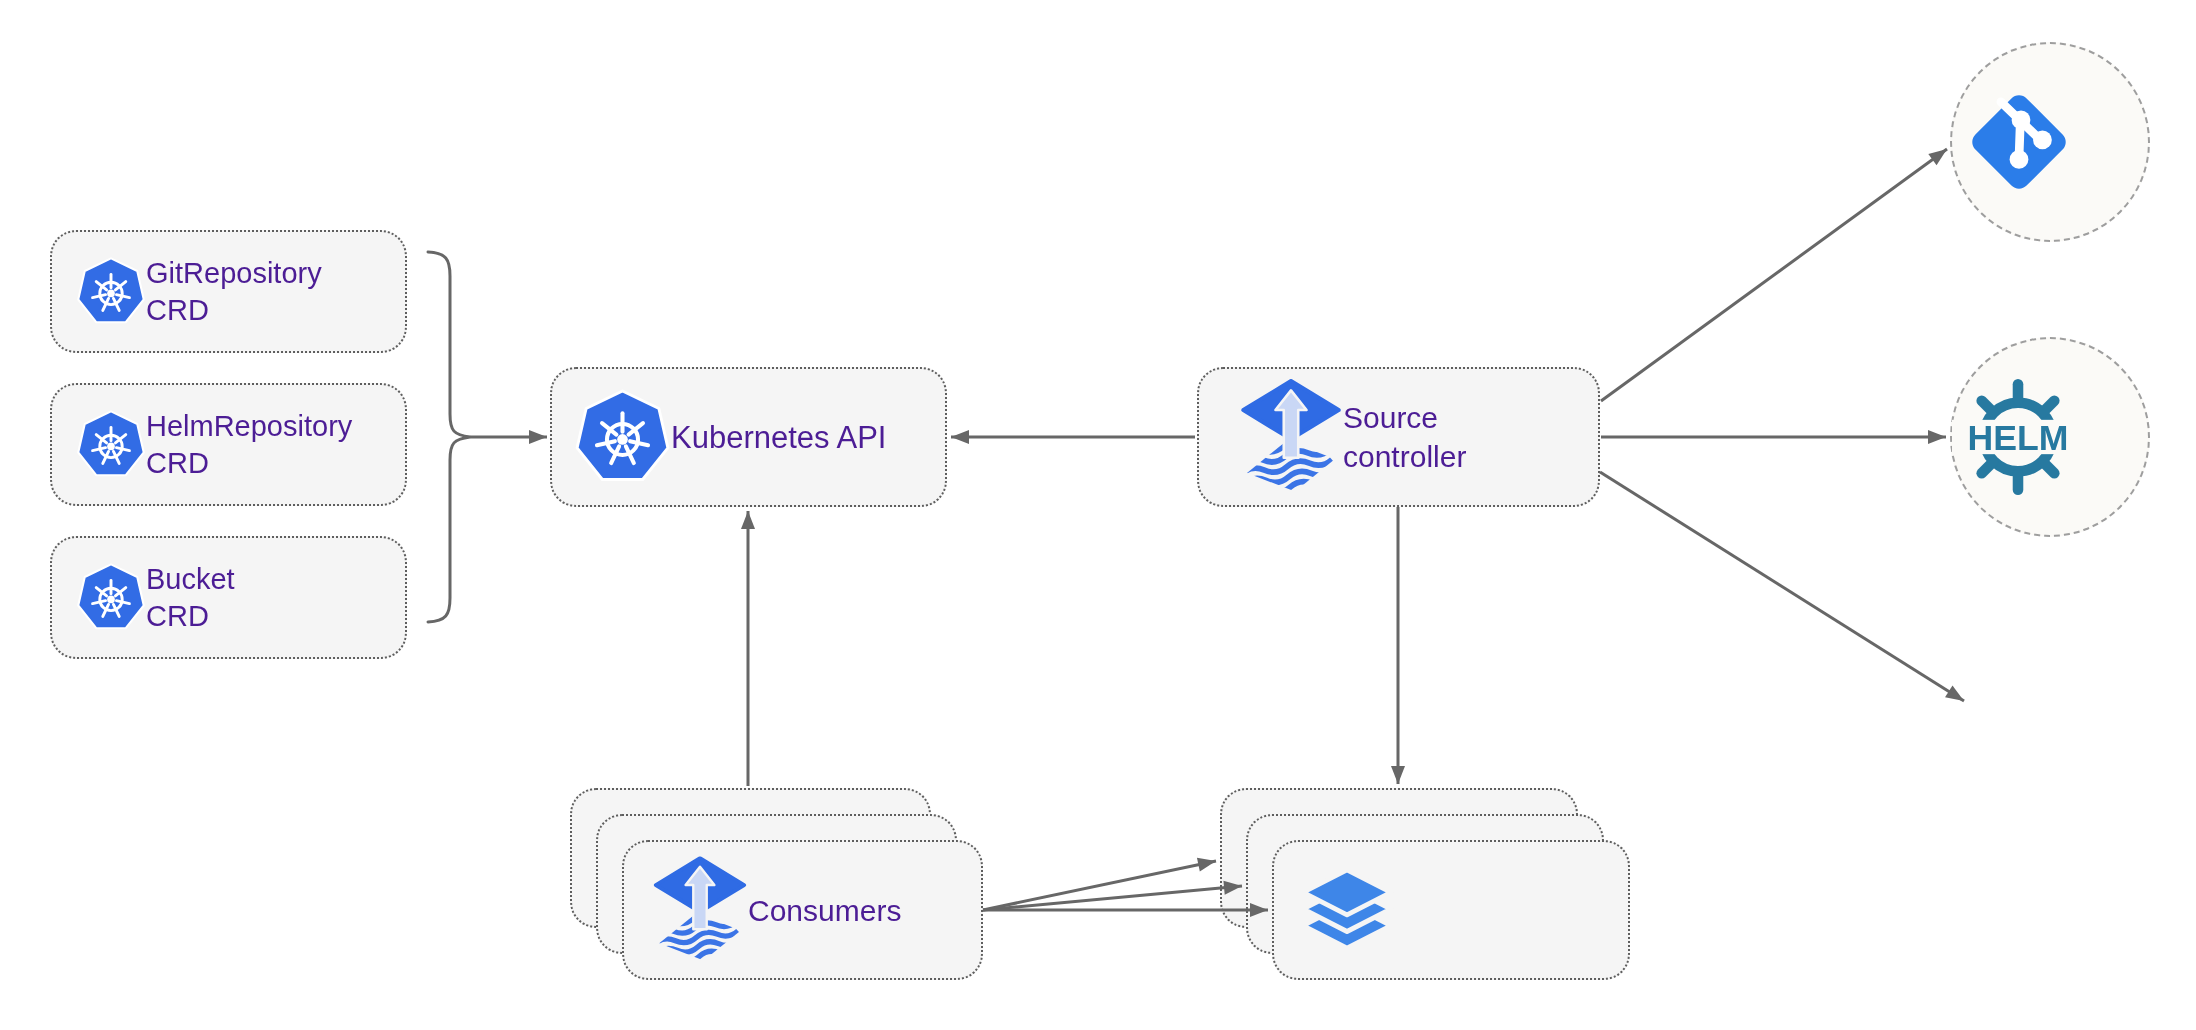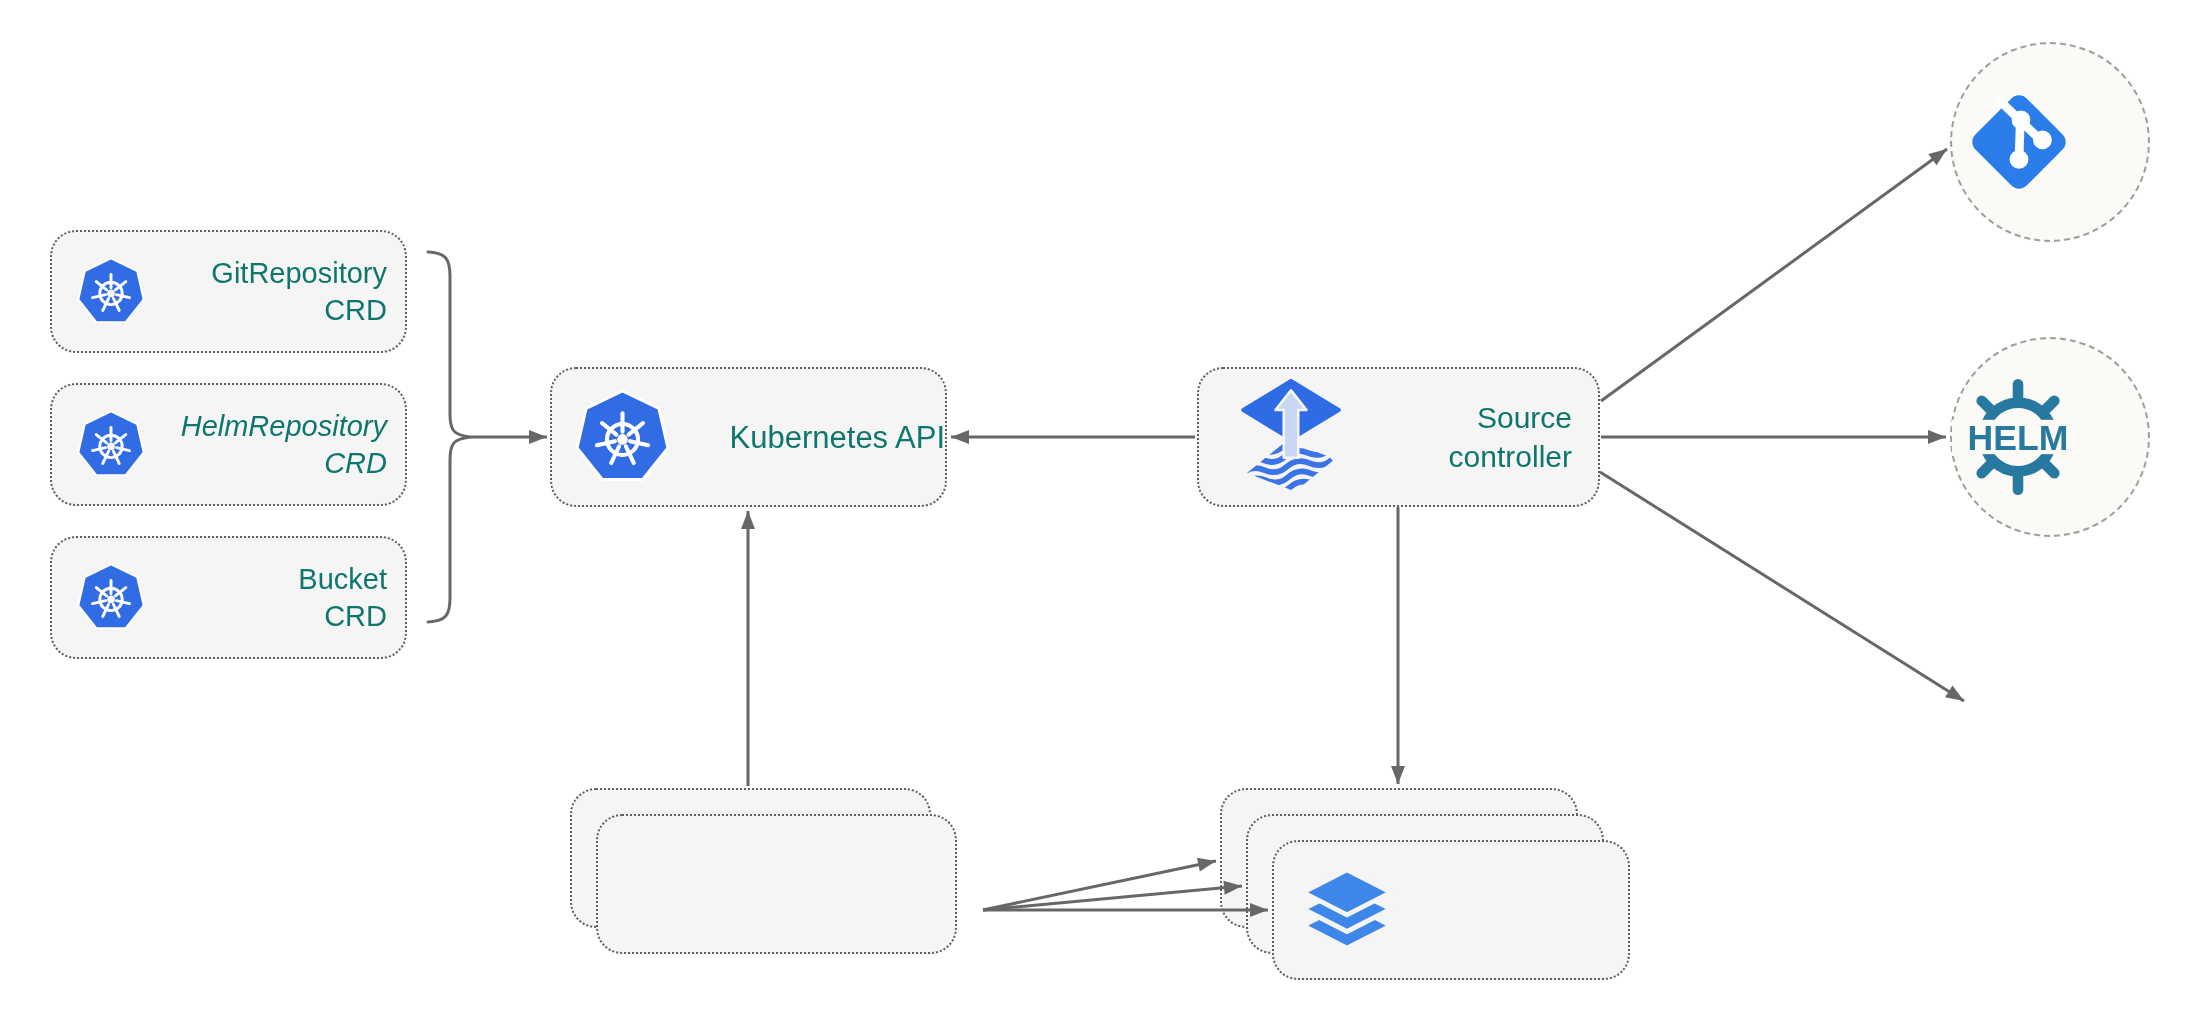--- a/index.html
+++ b/index.html
@@ -3,21 +3,21 @@
 <meta charset="utf-8">
 <style>
   html,body{margin:0;padding:0;background:#ffffff;}
   .canvas{position:relative;width:2196px;height:1030px;background:#ffffff;
           font-family:"Liberation Sans","DejaVu Sans",sans-serif;overflow:hidden;}
   .overlay{position:absolute;left:0;top:0;pointer-events:none;z-index:30;}
   .node{position:absolute;background:#f5f5f5;border:2px dotted #5e5e5e;border-radius:26px;
         box-sizing:border-box;display:flex;align-items:center;z-index:10;}
   .ghost{position:absolute;background:#f5f5f5;border:2px dotted #5e5e5e;border-radius:26px;
          box-sizing:border-box;}
-  .node .label{flex:1;text-align:right;color:#0f766e;white-space:pre-line;}
+  .node .label{flex:1;text-align:left;color:#4c1d95;white-space:pre-line;}
   .crd .label{font-size:29px;line-height:37px;padding-right:18px;}
   .big .label{font-size:30px;line-height:39px;}
   .k8sapi .label{font-size:31px;}
   .src .label{padding-right:26px;}
   .icon{flex:0 0 auto;display:flex;align-items:center;}
   .circle{position:absolute;width:200px;height:200px;border-radius:50%;background:#fbfaf7;
           border:2.5px dashed #9e9e9e;box-sizing:border-box;display:flex;
           align-items:center;justify-content:flex-start;z-index:10;}
   .defs-store{position:absolute;width:0;height:0;overflow:hidden;}
 </style>
@@ -103,21 +103,21 @@
 
   <div class="node crd" style="left:50px;top:230px;width:357px;height:123px;">
     <span class="icon" style="margin-left:24px;">
       <svg width="70" height="70" viewBox="0 0 100 100">
           <use href="#sym-k8s"></use>
         </svg>
       </span>
     <span class="label">GitRepository
 CRD</span>
   </div>
-  <div class="node crd" style="left:50px;top:383px;width:357px;height:123px;font-style:italic;">
+  <div class="node crd" style="left:50px;top:383px;width:357px;height:123px;">
     <span class="icon" style="margin-left:24px;">
       <svg width="70" height="70" viewBox="0 0 100 100">
           <use href="#sym-k8s"></use>
         </svg>
       </span>
     <span class="label">HelmRepository
 CRD</span>
   </div>
   <div class="node crd" style="left:50px;top:536px;width:357px;height:123px;">
     <span class="icon" style="margin-left:24px;">
@@ -143,20 +143,28 @@
     <span class="icon" style="margin-left:22px;">
       <svg width="97" height="97" viewBox="0 0 100 100">
           <use href="#sym-k8s"></use>
         </svg>
       </span>
     <span class="label">Kubernetes API</span>
   </div>
 
   <div class="ghost" style="left:570px;top:788px;width:361px;height:140px;"></div>
   <div class="ghost" style="left:596px;top:814px;width:361px;height:140px;"></div>
+  <div class="node big" style="left:622px;top:840px;width:361px;height:140px;">
+    <span class="icon" style="margin-left:28px;">
+      <svg width="96" height="108" viewBox="0 0 100 112">
+          <use href="#sym-flux"></use>
+        </svg>
+      </span>
+    <span class="label">Consumers</span>
+  </div>
 
   <div class="ghost" style="left:1220px;top:788px;width:358px;height:140px;"></div>
   <div class="ghost" style="left:1246px;top:814px;width:358px;height:140px;"></div>
   <div class="node big" style="left:1272px;top:840px;width:358px;height:140px;">
     <span class="icon" style="margin-left:24px;">
       <svg width="98" height="88" viewBox="0 0 100 90">
           <use href="#sym-layers"></use>
         </svg>
       </span>
   </div>

